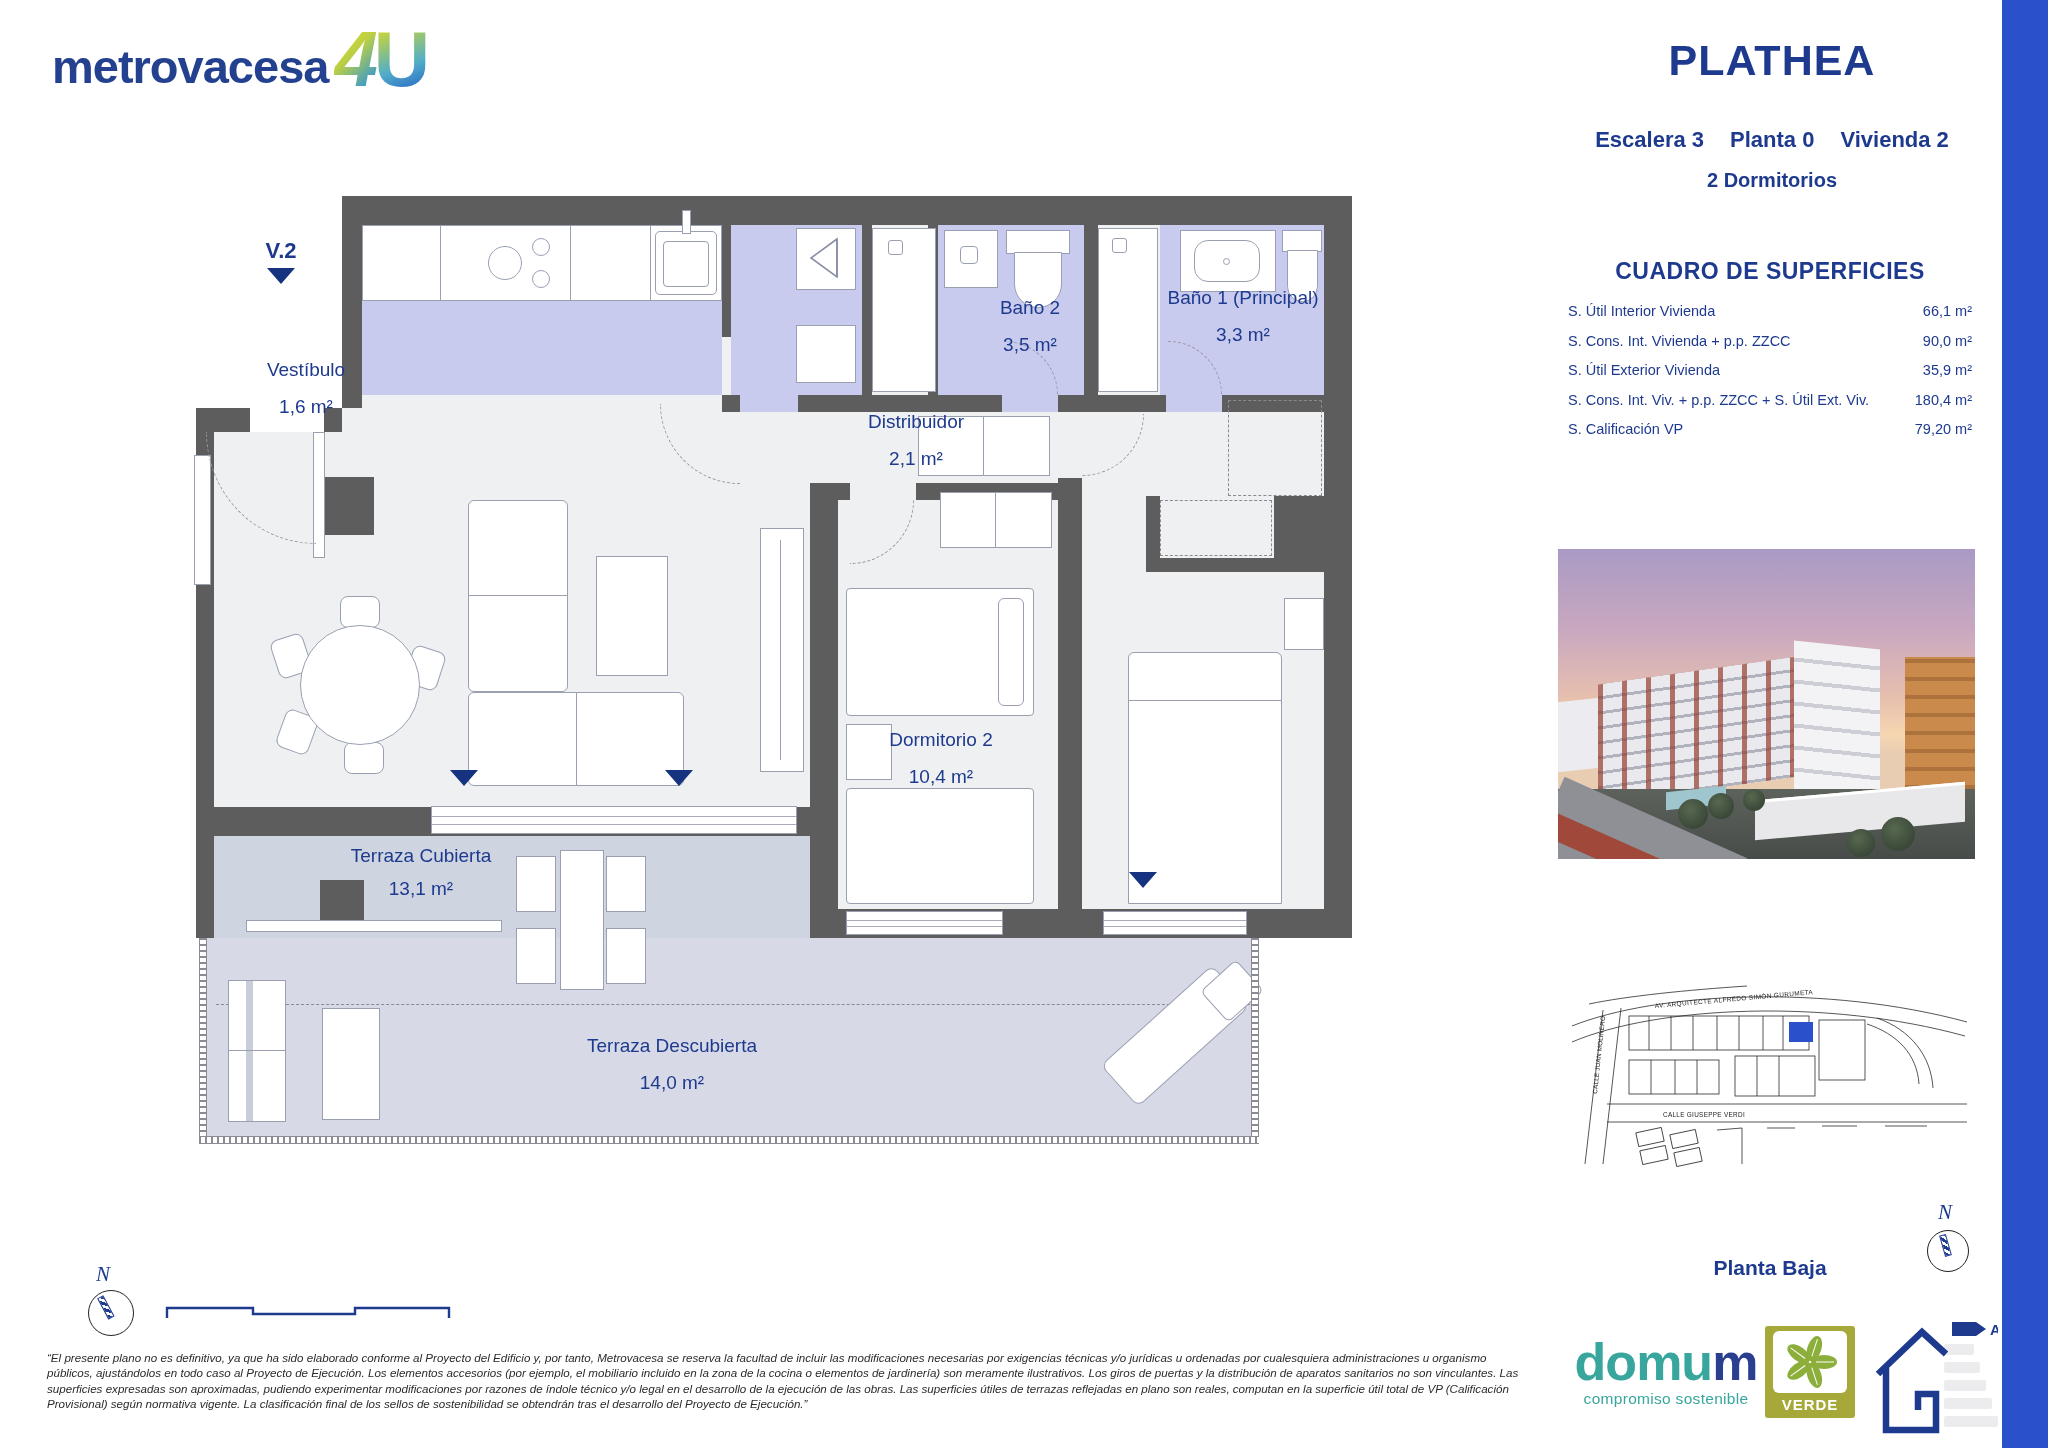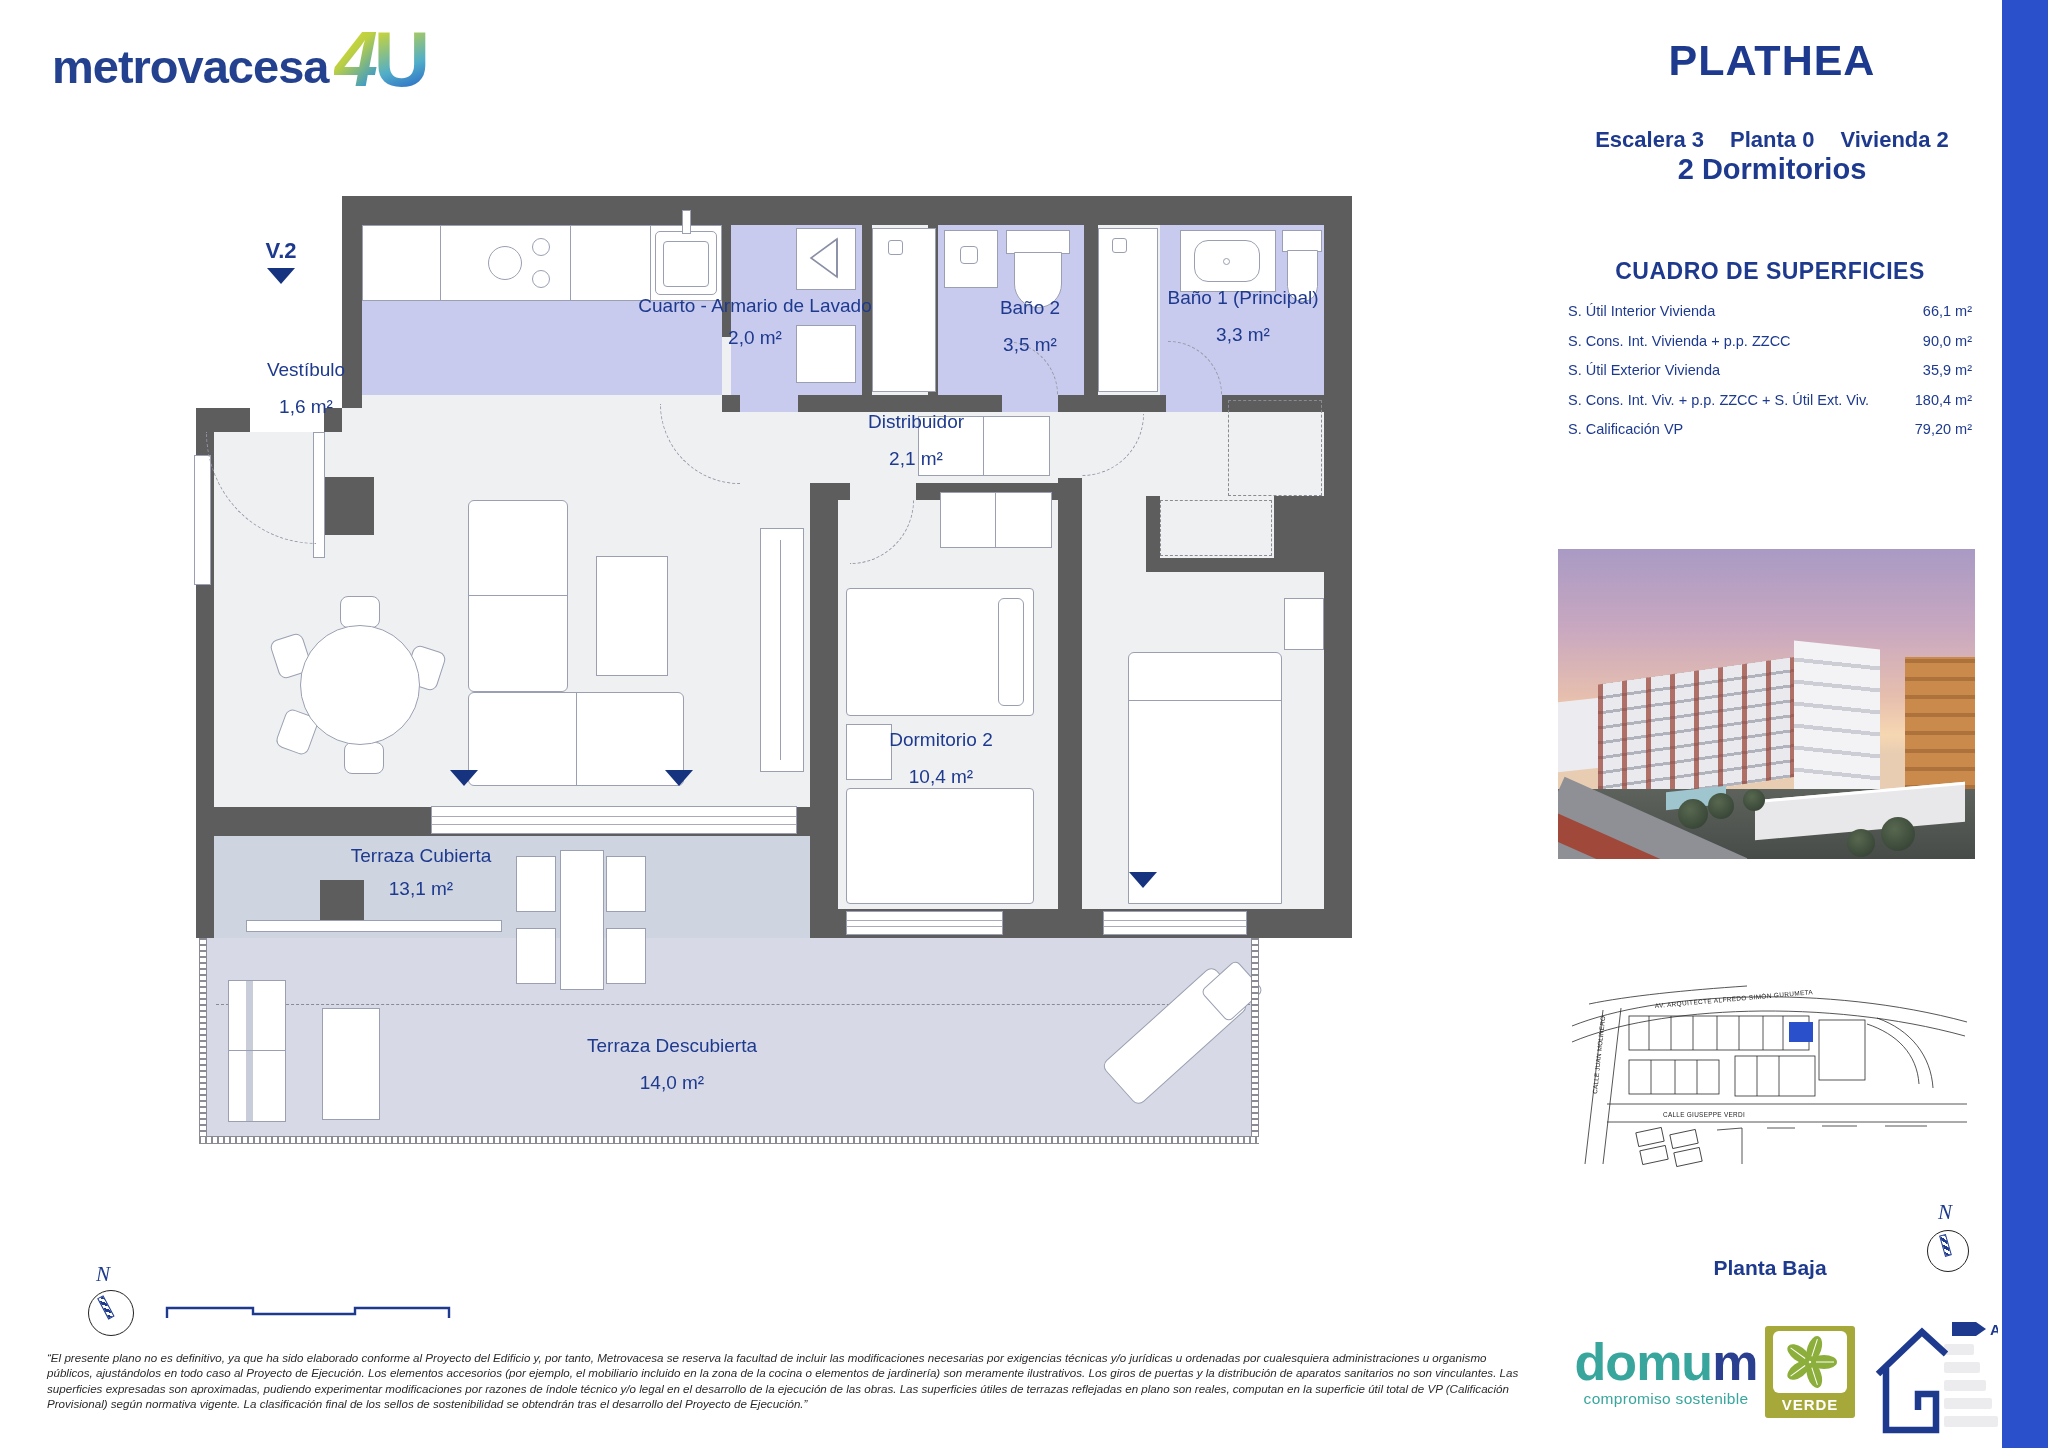--- a/index.html
+++ b/index.html
@@ -24,21 +24,21 @@
   .arc.br{border-top:none;border-left:none;border-bottom-right-radius:100%}
   .arc.tr{border-bottom:none;border-left:none;border-top-right-radius:100%}
   .fence-v{position:absolute;width:8px;background:repeating-linear-gradient(180deg,#8b8b93 0 2px,#fff 2px 6px);border-left:1px solid #8b8b93;border-right:1px solid #8b8b93;z-index:3}
   .fence-h{position:absolute;height:8px;background:repeating-linear-gradient(90deg,#8b8b93 0 2px,#fff 2px 6px);border-top:1px solid #8b8b93;border-bottom:1px solid #8b8b93;z-index:3}
   .win{position:absolute;background:#fff;border:1.2px solid var(--fstroke);z-index:3}
   .win.h{background:linear-gradient(180deg,#fff 0 35%,#aab 35% calc(35% + 1px),#fff calc(35% + 1px) 65%,#aab 65% calc(65% + 1px),#fff calc(65% + 1px) 100%)}
   .circle{border-radius:50%}
   #titleblock{position:absolute;left:1542px;top:36px;width:460px;text-align:center;color:var(--navy)}
   #project-title{font-size:43px;font-weight:700;letter-spacing:1px}
   #unit-line{margin-top:42px;font-size:22px;font-weight:700;display:flex;justify-content:center;gap:26px}
-  #bedrooms-line{font-size:29px;font-weight:700}
+  #bedrooms-line{margin-top:16px;font-size:20px;font-weight:700}
   #surfaces{position:absolute;left:1568px;top:258px;width:404px;color:var(--navy)}
   #surfaces h2{font-size:23px;font-weight:700;text-align:center;letter-spacing:.5px;margin-bottom:18px}
   .srow{display:flex;justify-content:space-between;font-size:14.5px;margin-bottom:13.5px}
   .srow.bold{font-weight:400}
   
   #photo{position:absolute;left:1558px;top:549px;width:417px;height:310px;overflow:hidden;background:linear-gradient(180deg,#a99ac4 0%,#c9a8c0 26%,#e7bfae 48%,#f6d7b2 60%,#e8cdb2 66%)}
   .bldg-front{position:absolute;left:40px;top:118px;width:250px;height:120px;background:
       repeating-linear-gradient(90deg,rgba(150,60,45,.7) 0 5px,rgba(255,255,255,0) 5px 24px),
       repeating-linear-gradient(0deg,rgba(70,75,95,.35) 0 3px,rgba(255,255,255,0) 3px 15px),#e9e9ee;
       transform:skewY(-8deg)}
@@ -265,24 +265,20 @@
     <div class="furn" style="left:228px;top:980px;width:58px;height:142px;background:linear-gradient(90deg,#fff 0 30%,#c9cdd9 30% 42%,#fff 42% 100%)"></div>
     <div class="abs" style="left:229px;top:1050px;width:56px;height:1px;background:var(--fstroke)"></div>
     <div class="furn" style="left:322px;top:1008px;width:58px;height:112px"></div>
     <div class="furn" style="left:1100px;top:1008px;width:150px;height:56px;border-radius:8px;transform:rotate(-42deg)"></div>
     <div class="furn" style="left:1208px;top:970px;width:48px;height:42px;border-radius:6px;transform:rotate(-42deg)"></div>
 
     <div class="rlbl" style="left:306px;top:358px">
       <span>Vestíbulo</span>
       <span class="area">1,6 m²</span>
     </div>
-    <div class="rlbl" style="left:755px;top:294px;width:250px;gap:8px">
-      <span>Cuarto - Armario de Lavado</span>
-      <span class="area">2,0 m²</span>
-    </div>
     <div class="rlbl" style="left:916px;top:410px">
       <span>Distribuidor</span>
       <span class="area">2,1 m²</span>
     </div>
     <div class="rlbl" style="left:1030px;top:296px">
       <span>Baño 2</span>
       <span class="area">3,5 m²</span>
     </div>
     <div class="rlbl" style="left:1243px;top:286px;width:250px">
       <span>Baño 1 (Principal)</span>

